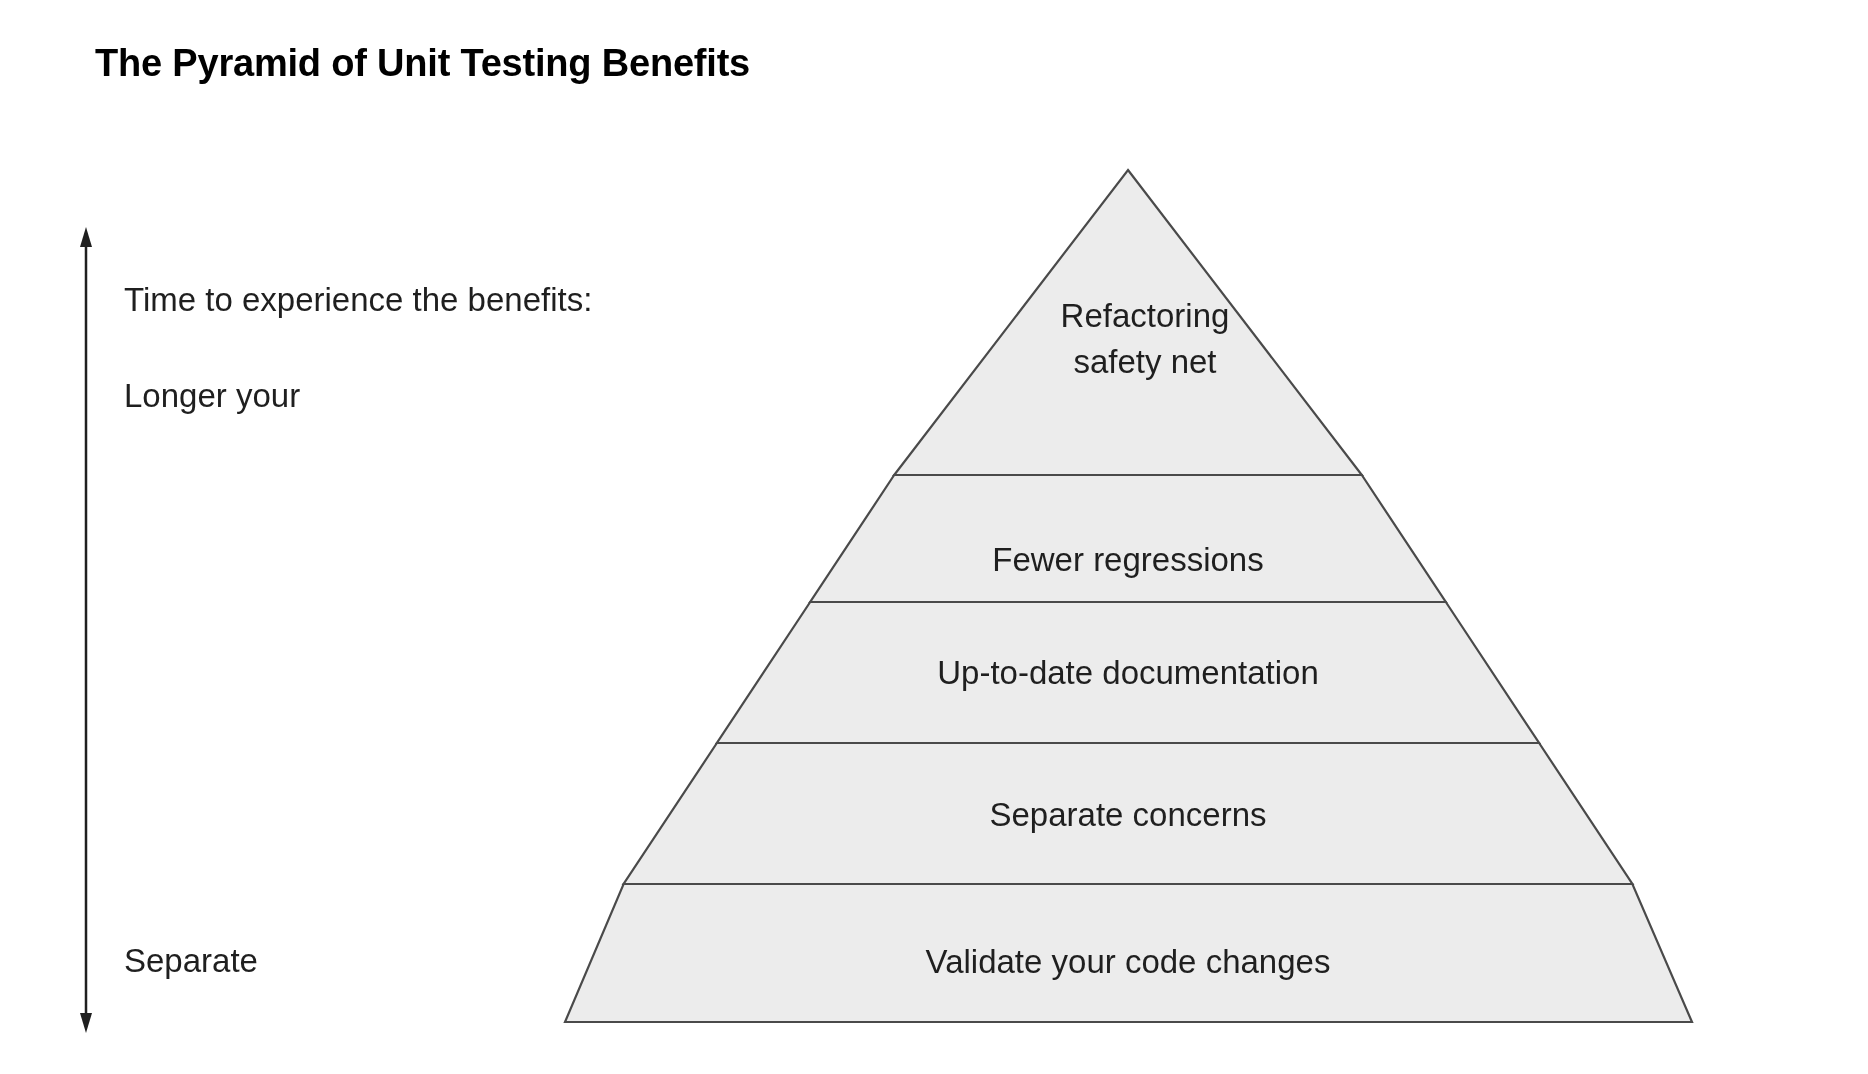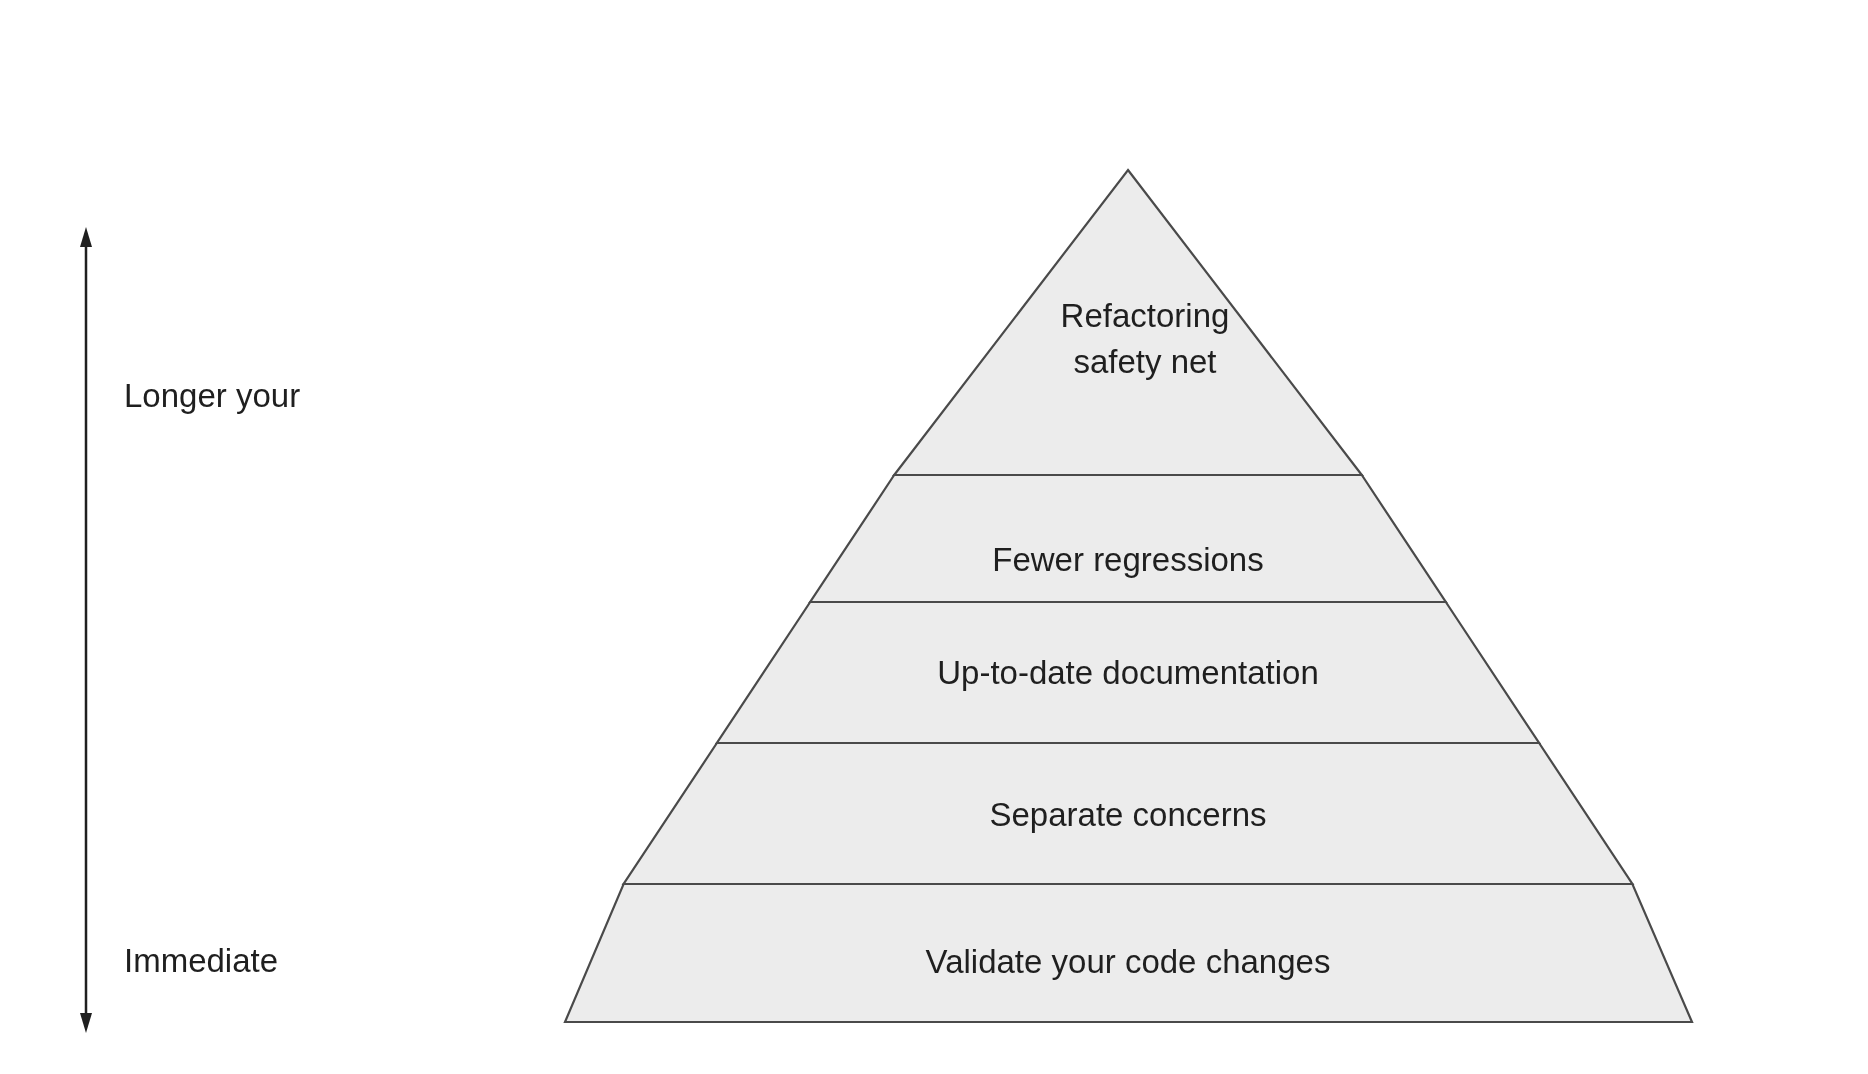--- a/index.html
+++ b/index.html
@@ -59,31 +59,33 @@
     font-family: "Liberation Sans", sans-serif;
     font-size: 33px;
     fill: #1f1f1f;
   }
 </style>
 </head>
 <body>
 
 <div id="canvas">
 
+  <div id="page-title">The Pyramid of Unit Testing Benefits</div>
 
   <svg id="time-axis-arrow" viewBox="0 0 60 830" aria-hidden="true">
     <line x1="26" y1="26" x2="26" y2="804" stroke="#1f1f1f" stroke-width="2.5"></line>
     <polygon points="26,12 20,32 32,32" fill="#1f1f1f"></polygon>
     <polygon points="26,818 20,798 32,798" fill="#1f1f1f"></polygon>
   </svg>
 
+  <div class="axis-label" id="axis-caption">Time to experience the benefits:</div>
 
   <div class="axis-label" id="axis-label-top">Longer your</div>
 
-  <div class="axis-label" id="axis-label-bottom">Immediate</div>
+  <div class="axis-label" id="axis-label-bottom">Separate</div>
 
   <svg id="pyramid-graphic" viewBox="0 0 1230 920">
 
     <g>
       <polygon points="103.6,744 1112.4,744 1172,882 45,882" fill="#ececec" stroke="#4a4a4a" stroke-width="2.2"></polygon>
       <text class="tier-text" x="608" y="824" text-anchor="middle" dominant-baseline="middle">Validate your code changes</text>
     </g>
 
     <g>
       <polygon points="196.9,603 1019.1,603 1112.4,744 103.6,744" fill="#ececec" stroke="#4a4a4a" stroke-width="2.2"></polygon>

